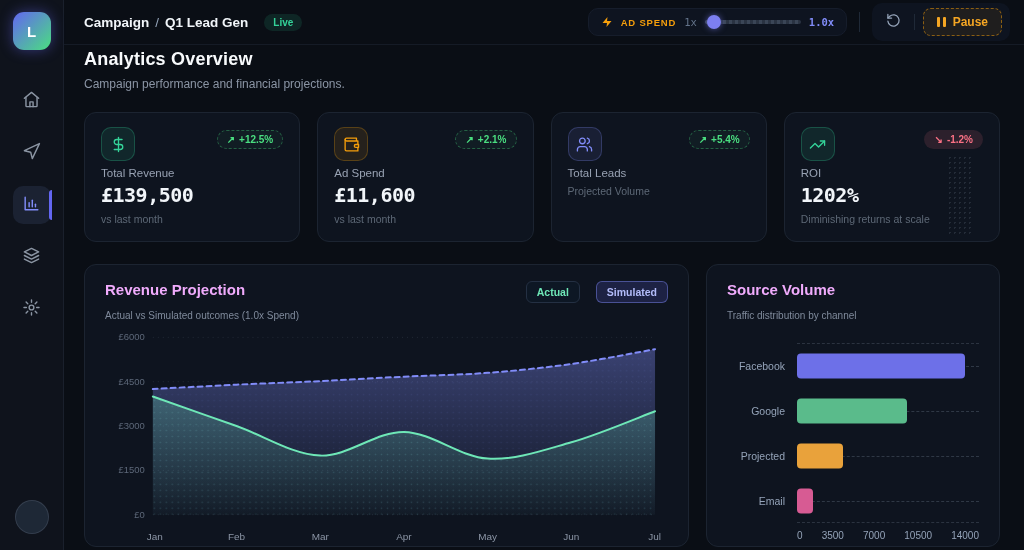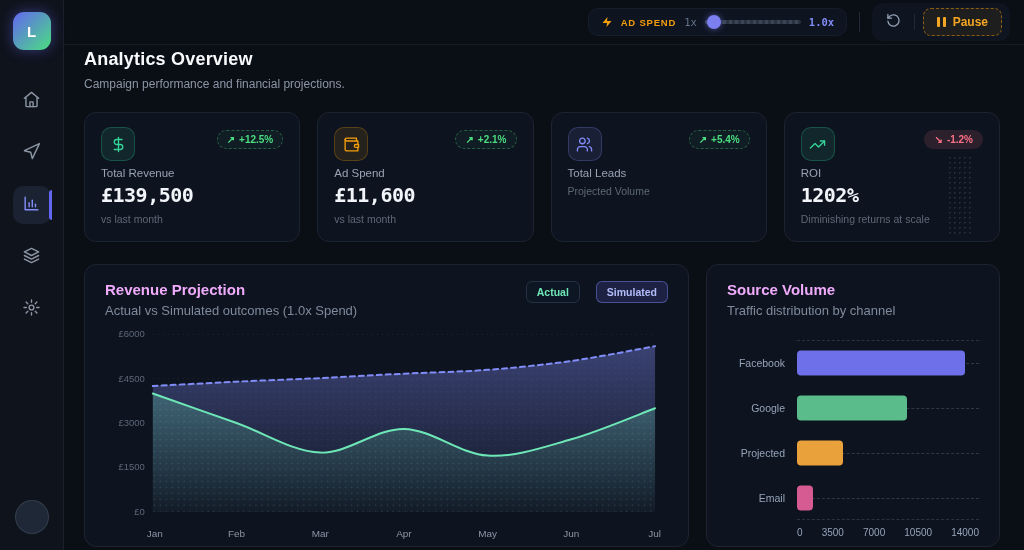--- a/index.html
+++ b/index.html
@@ -59,21 +59,21 @@
   .stat-foot { font-size:10.5px; color:#5d6876; margin-top:6px; }
   .dot-texture { position:absolute; top:42px; right:26px; bottom:6px; width:26px; background-image:radial-gradient(rgba(148,163,184,.16) 1px, transparent 1px); background-size:5px 5px; pointer-events:none; }
 
   
   .charts-row { display:flex; gap:17px; margin-top:22px; }
   .panel { background:#0e141f; border:1px solid #1c2431; border-radius:12px; padding:16px 20px 10px; height:283px; overflow:hidden; }
   .panel-revenue { width:605px; flex-shrink:0; }
   .panel-source { flex:1; }
   .panel-head { display:flex; justify-content:space-between; align-items:flex-start; }
   .panel-title { font-size:15px; font-weight:bold; color:#f0abfc; }
-  .panel-subtitle { font-size:13px; color:#7f8a9b; margin-top:5px; }
+  .panel-subtitle { font-size:10px; color:#7f8a9b; margin-top:12px; }
   .legend { display:flex; gap:16px; }
   .chip { font-size:10.5px; font-weight:bold; padding:4px 10px; border-radius:6px; cursor:pointer; }
   .chip-actual { color:#6ee7b7; background:#0d1724; border:1px solid #243043; }
   .chip-simulated { color:#b3bcfa; background:rgba(99,102,241,.18); border:1px solid rgba(129,140,248,.45); }
 
   .line-chart { display:block; width:100%; margin-top:6px; }
   .line-chart .tick { fill:#5d6879; font-size:9.5px; font-family:"Liberation Sans", sans-serif; }
   .line-chart .xlab { fill:#8b95a5; font-size:10px; font-family:"Liberation Sans", sans-serif; }
 
   .bars-plot { position:relative; margin-top:22px; }
@@ -129,20 +129,26 @@
             </svg></span>
       </div>
     </nav>
     <div class="sidebar-spacer"></div>
     <div class="avatar"></div>
   </aside>
 
   <div class="main">
 
     <div class="topbar">
+      <div class="crumbs">
+        <span>Campaign</span>
+        <span class="crumb-sep">/</span>
+        <span>Q1 Lead Gen</span>
+        <span class="live-badge">Live</span>
+      </div>
       <div class="topbar-right">
         <div class="adspend-pill">
           <svg class="bolt" viewBox="0 0 24 24" fill="#f59e0b">
               <path d="M13 2L3 14h9l-1 8 10-12h-9l1-8z"></path>
             </svg>
           <span class="adspend-label">AD SPEND</span>
           <span class="mult-base">1x</span>
           <div class="slider">
             <div class="slider-track"></div>
             <div class="slider-thumb"></div>

